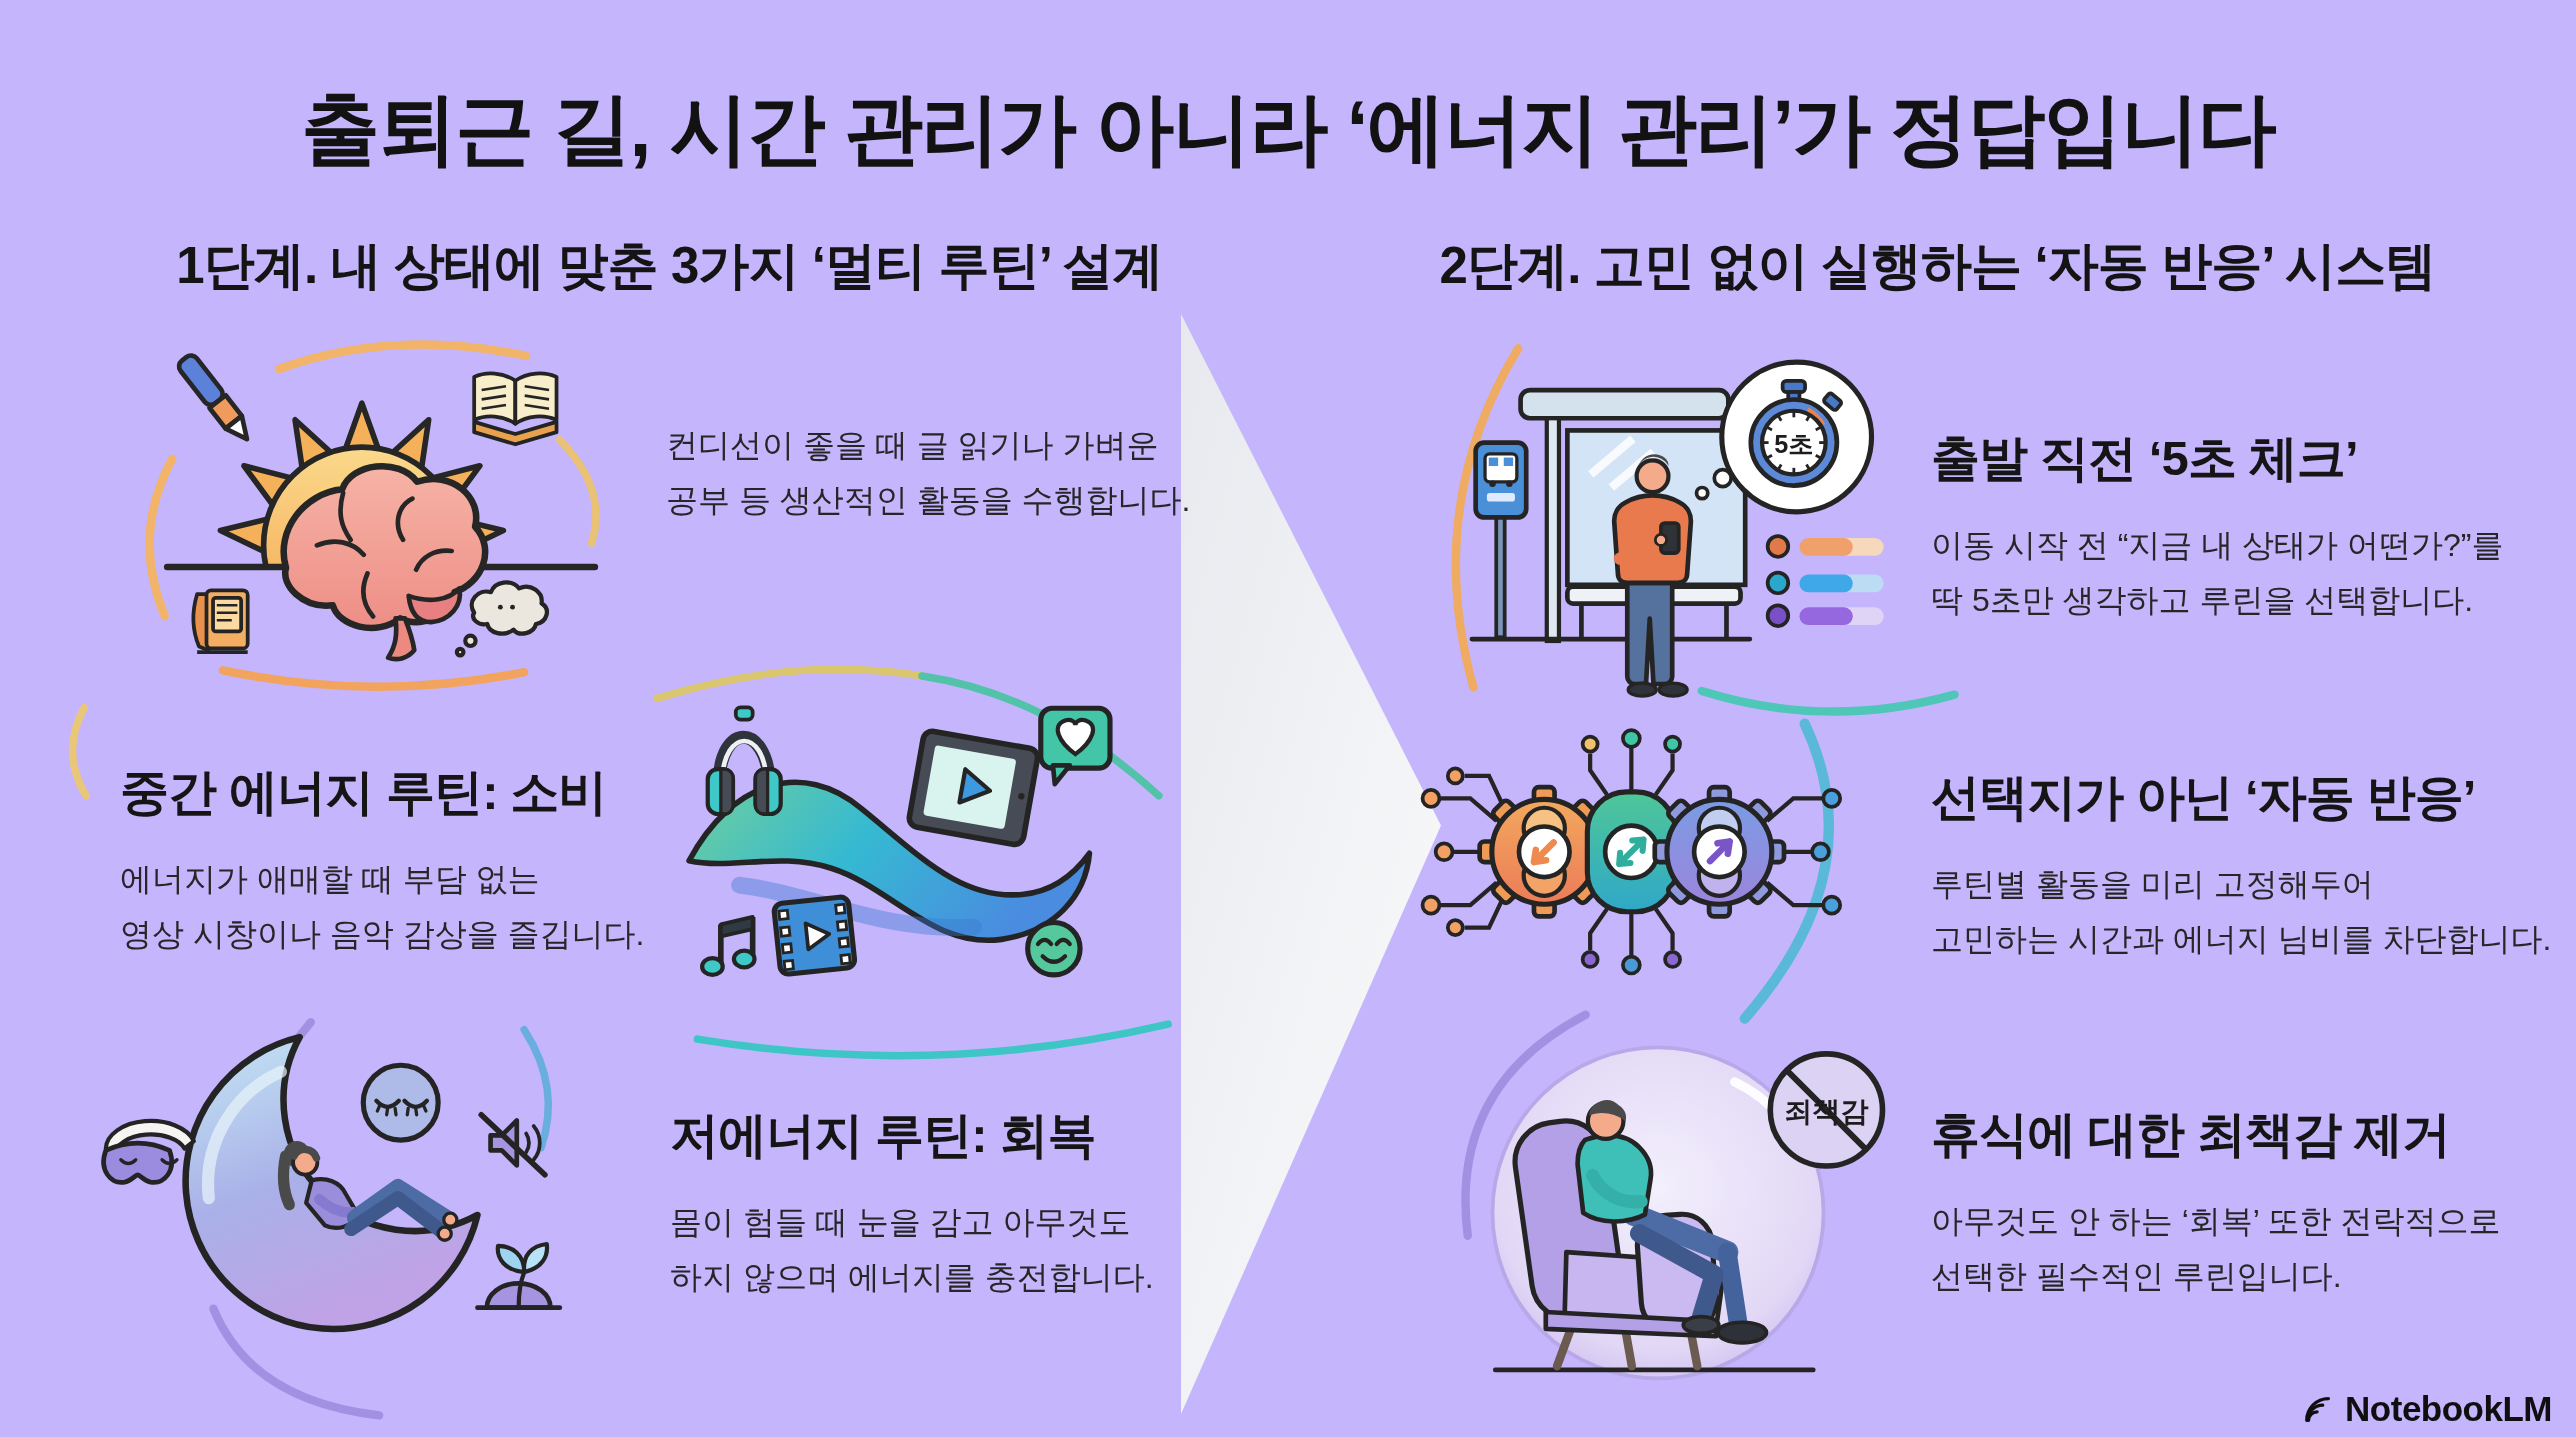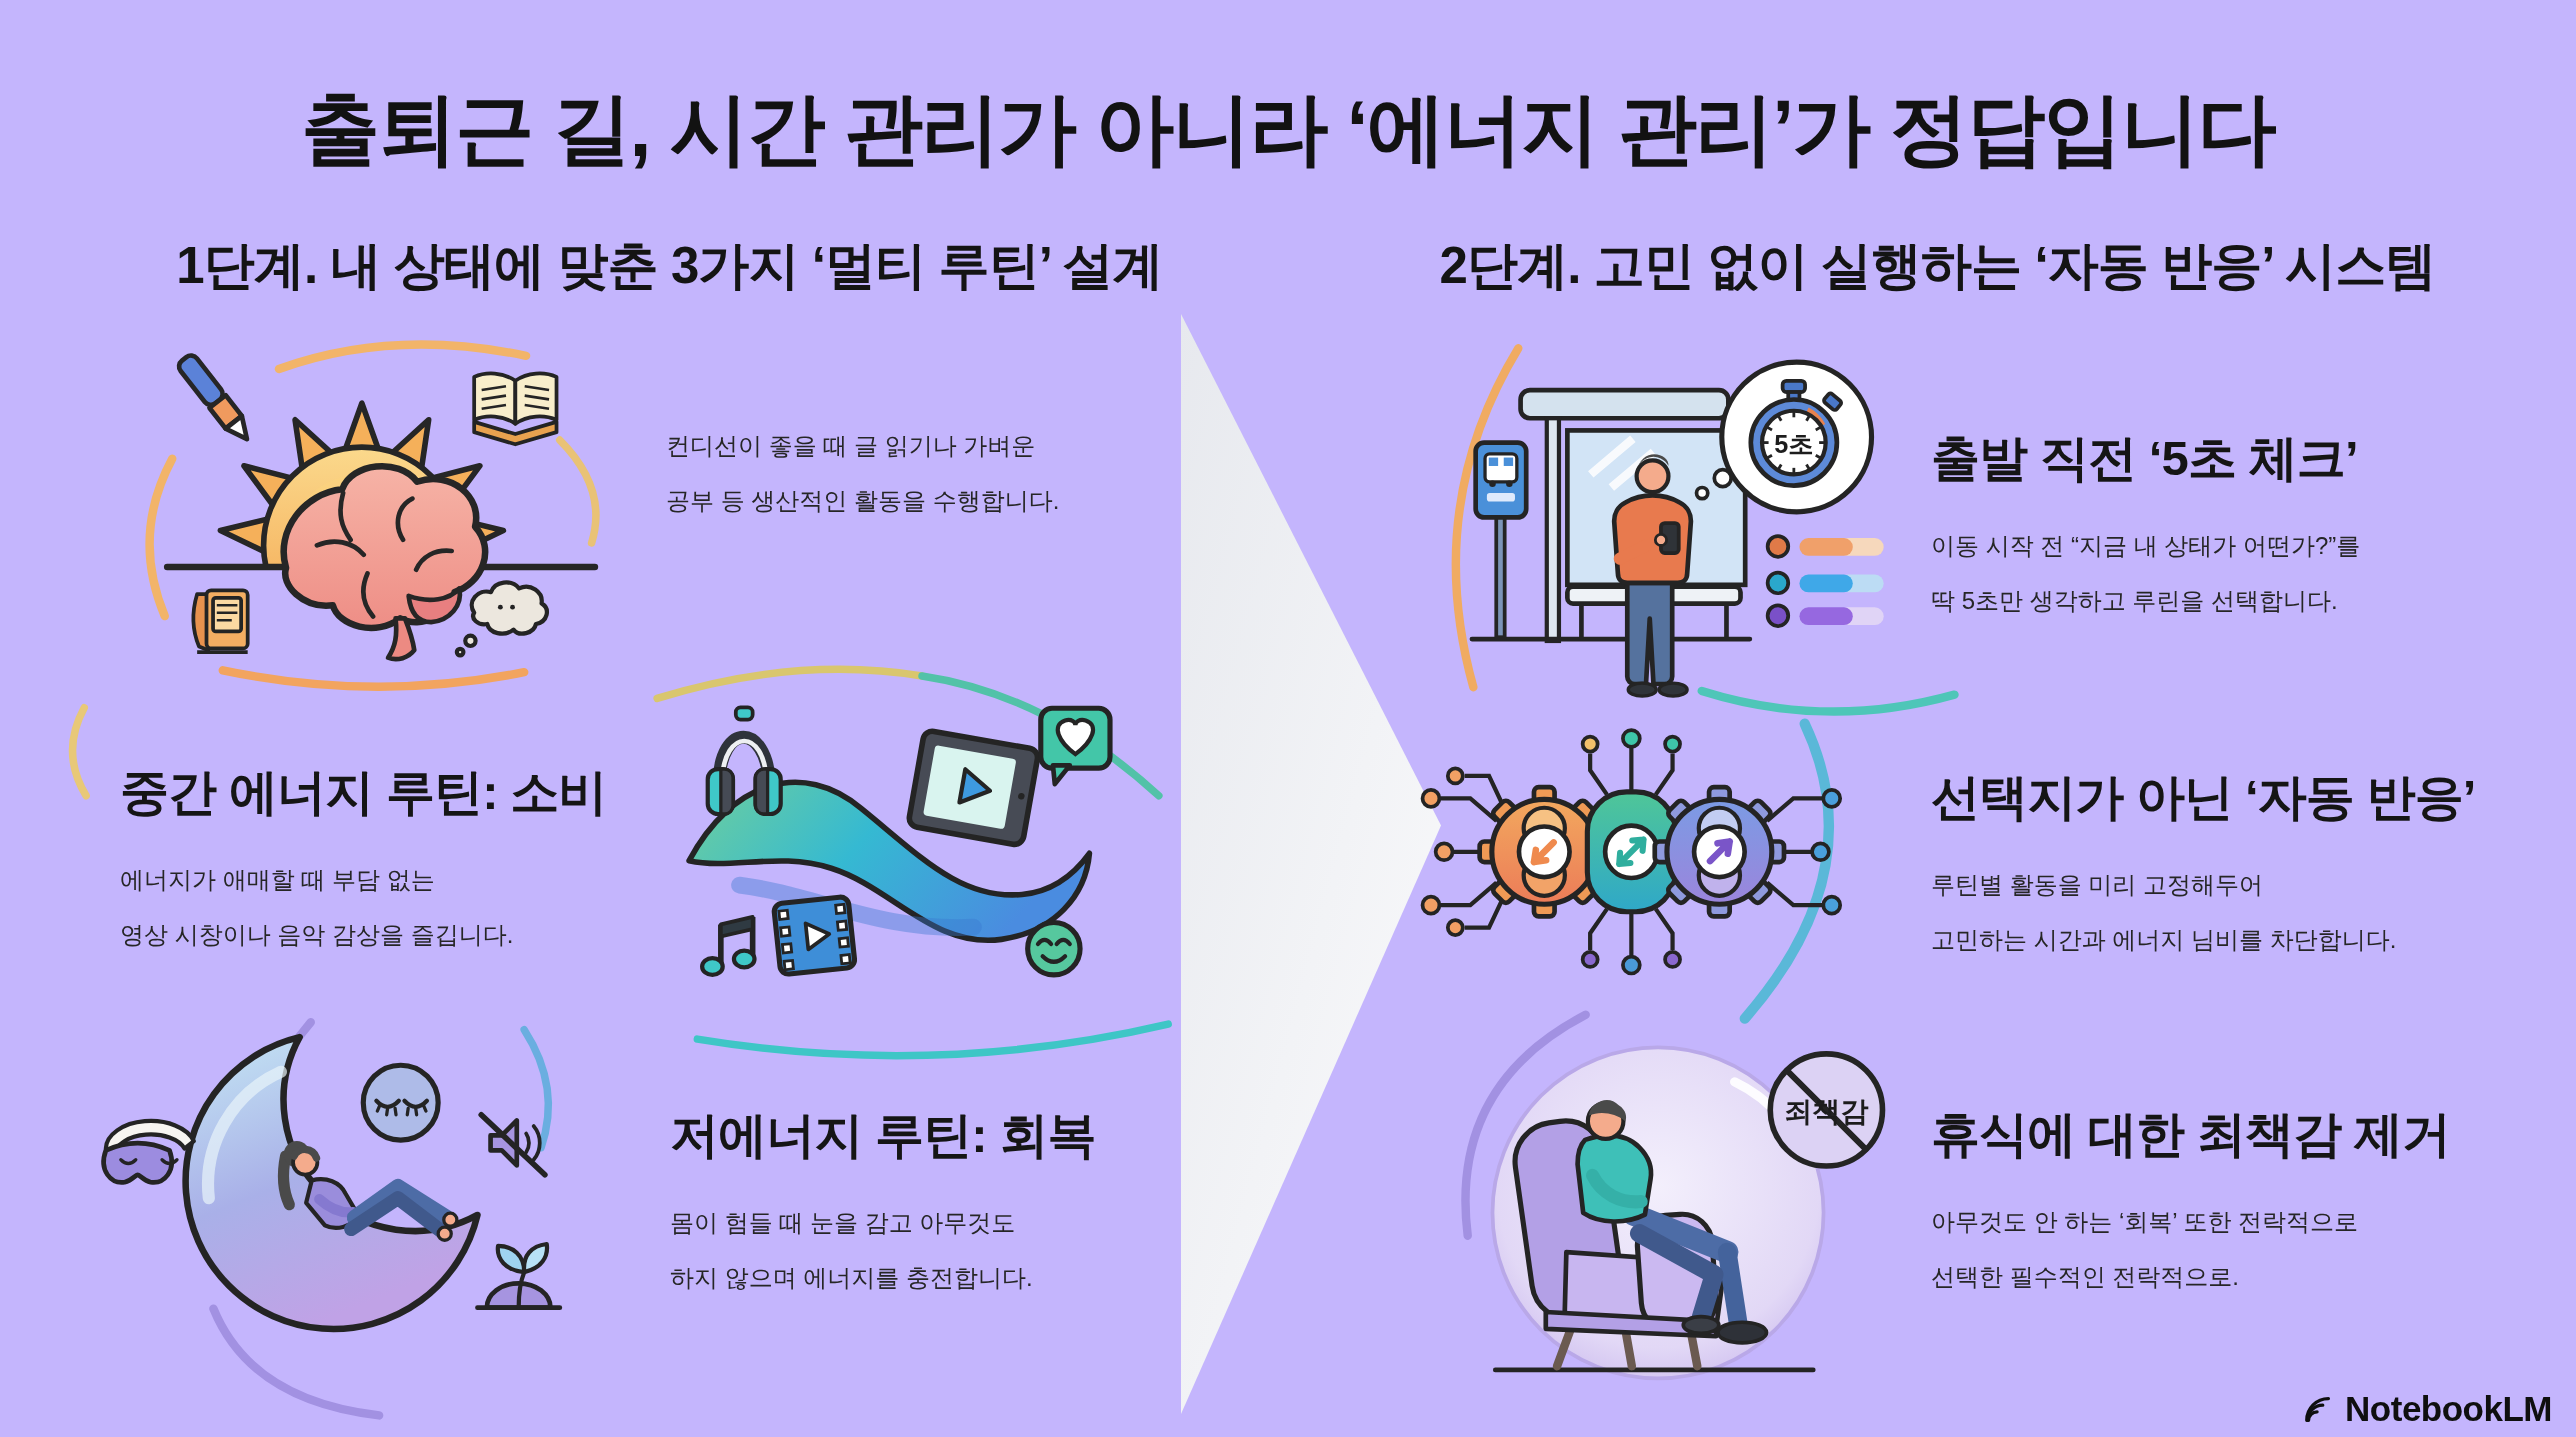--- a/index.html
+++ b/index.html
@@ -6,21 +6,21 @@
   .canvas{position:relative;width:2576px;height:1438px;background:#c4b5fd;overflow:hidden;
           font-family:"Liberation Sans","DejaVu Sans",sans-serif;color:#161616;}
   .main-title{position:absolute;top:77px;left:0;width:2576px;text-align:center;
               font-size:79px;font-weight:800;letter-spacing:-1.9px;color:#121212;white-space:nowrap;}
   .col-header{position:absolute;top:232px;font-size:51px;font-weight:800;text-align:center;
               letter-spacing:-0.9px;color:#141414;white-space:nowrap;}
   .col-header.left{left:122px;width:1095px;}
   .col-header.right{left:1385px;width:1105px;}
   .text-block{position:absolute;white-space:nowrap;}
   .item-title{font-size:49px;font-weight:800;letter-spacing:-0.9px;color:#151515;margin:0 0 26px 0;}
-  .item-body{font-size:24px;line-height:55px;font-weight:500;color:#262626;}
+  .item-body{font-size:32px;line-height:55px;font-weight:500;color:#262626;}
   .divider{position:absolute;left:1181px;top:314px;width:260px;height:1100px;
            background:linear-gradient(105deg,#e7e9ee 0%,#f2f3f6 55%,#fbfbfc 100%);
            clip-path:polygon(0 0,100% 46.5%,0 100%);}
   .illu{position:absolute;}
   .footer{position:absolute;top:1389px;right:24px;display:flex;align-items:center;gap:9.4px;}
   .footer-text{font-size:35px;font-weight:700;color:#0f0f0f;letter-spacing:-0.5px;}
   svg{display:block;}
 </style>
 </head>
 <body>
@@ -450,21 +450,21 @@
       <g transform="translate(396,100)">
         <circle r="60" fill="#dcd2f4" stroke="#242424" stroke-width="6"></circle>
         <line x1="-42" y1="-42" x2="42" y2="42" stroke="#242424" stroke-width="6.5" stroke-linecap="round"></line>
         <text x="0" y="2" text-anchor="middle" dominant-baseline="central" font-size="30" font-weight="700" fill="#1c1c1c">죄책감</text>
       </g>
     </svg>
   </div>
   <div class="text-block" style="left:1931px;top:1102px">
     <h3 class="item-title">휴식에 대한 최책감 제거</h3>
     <div class="item-body">아무것도 안 하는 ‘회복’ 또한 전락적으로</div>
-    <div class="item-body">선택한 필수적인 전락적으로.</div>
+    <div class="item-body">선택한 필수적인 루린입니다.</div>
   </div>
 
   <div class="footer">
     <svg width="34" height="34" viewBox="0 0 36 36">
       <g fill="none" stroke="#0f0f0f" stroke-width="3.4" stroke-linecap="round">
         <path d="M5,30 A23,23 0 0 1 28,7"></path>
         <path d="M6,30 A16,16 0 0 1 22,14"></path>
         <path d="M7,30 A9,9 0 0 1 16,21"></path>
       </g>
     </svg>

